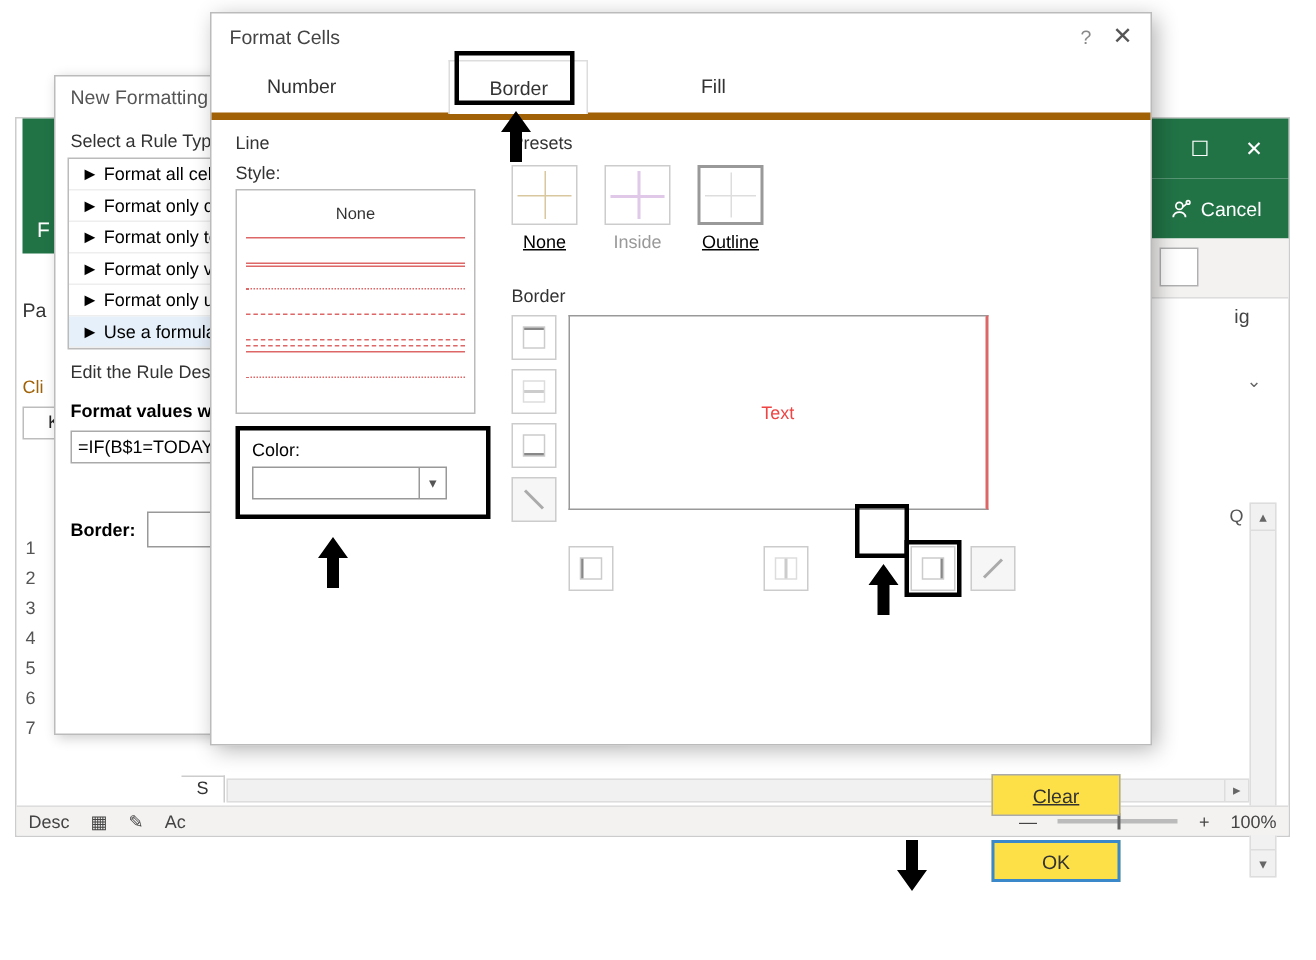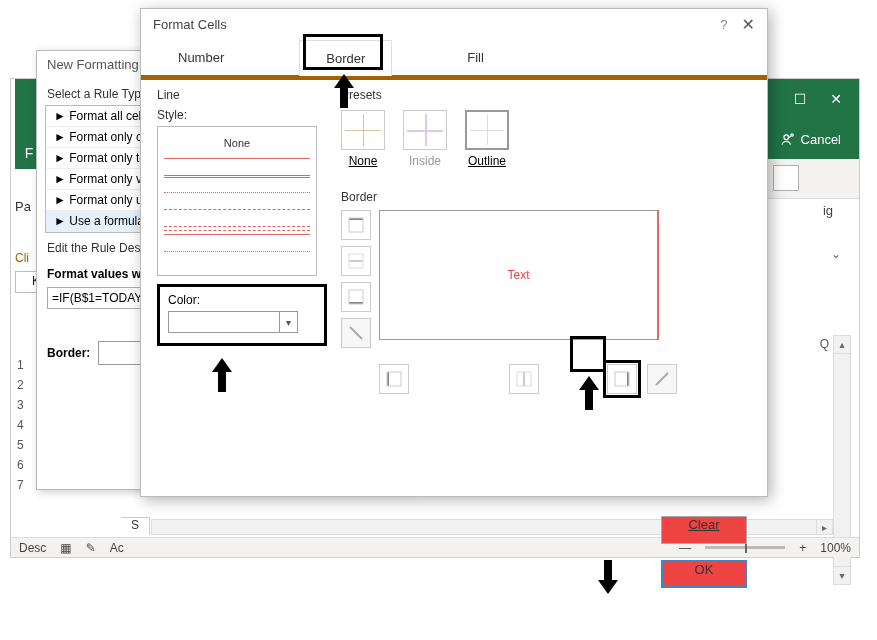--- a/index.html
+++ b/index.html
@@ -94,21 +94,21 @@
   .side-btn{width:30px; height:30px; border:1px solid #ccc; margin-bottom:6px; display:flex; align-items:center; justify-content:center;}
   .side-btn svg{width:18px;height:18px;}
   .text-box{width:280px; height:130px; border:1px solid #999; border-right:2px solid #d66; display:flex; align-items:center; justify-content:center; font-size:12px; color:#ef4444; background:#fff;}
   .bottom-row{display:flex; gap:6px; margin-top:6px; margin-left:38px; align-items:center;}
   .bottom-row .side-btn{margin:0;}
   .sq-gap{width:88px;}
   .highlight-box{border:3px solid #000; padding:1px;}
   .diag{background:#f6f6f6;}
 
   .fd-footer{position:absolute; right:20px; bottom:12px; display:flex; gap:14px; align-items:center;}
-  .btn{min-width:86px; height:28px; border:1px solid #aaa; background:#ef4444; font-size:13px; color:#333; display:flex; align-items:flex-start; justify-content:center;}
+  .btn{min-width:86px; height:28px; border:1px solid #aaa; background:#fde047; font-size:13px; color:#333; display:flex; align-items:center; justify-content:center;}
   .btn.ok{border:2px solid #3a87c9;}
   .clear-wrap{position:absolute; right:20px; bottom:56px;}
   
   
   .arrow{position:absolute; width:24px; height:36px; pointer-events:none;}
   .arrow svg{width:100%;height:100%;}
   .hl-border-tab{position:absolute; left:303px; top:34px; width:80px; height:36px; border:3px solid #000; pointer-events:none;}
   .hl-corner{position:absolute; left:570px; top:336px; width:36px; height:36px; border:3px solid #000; pointer-events:none;}
 </style>
 </head>

